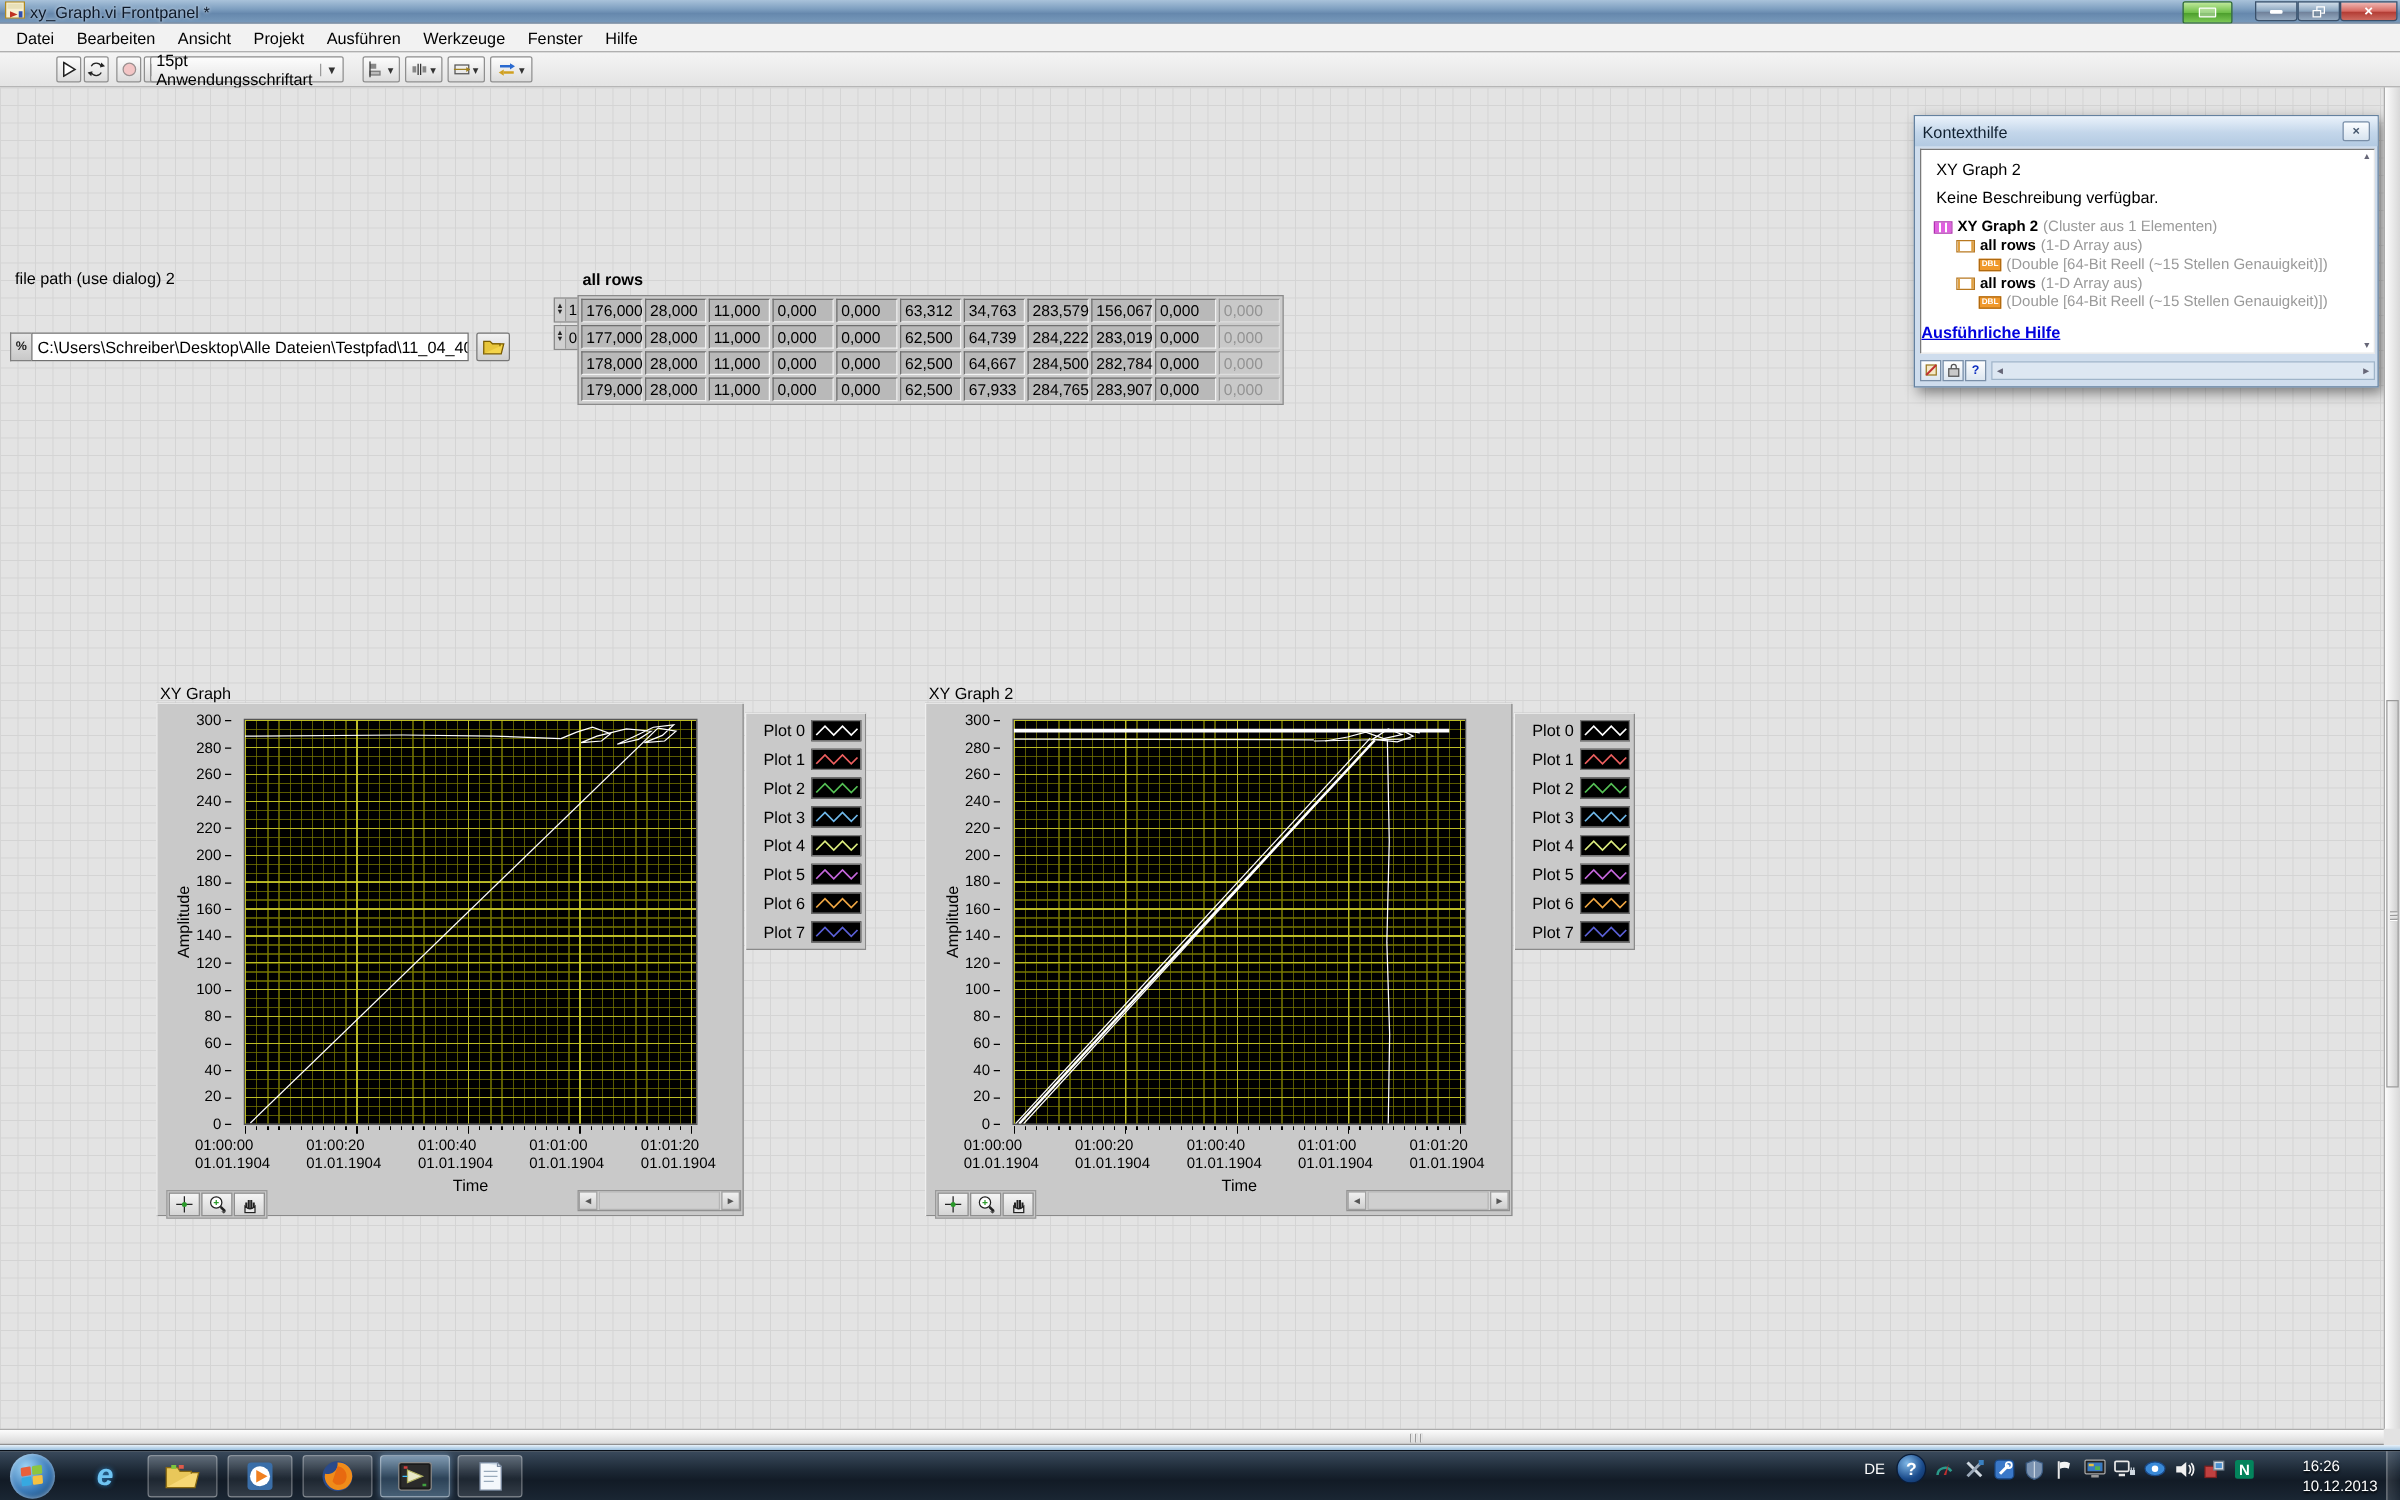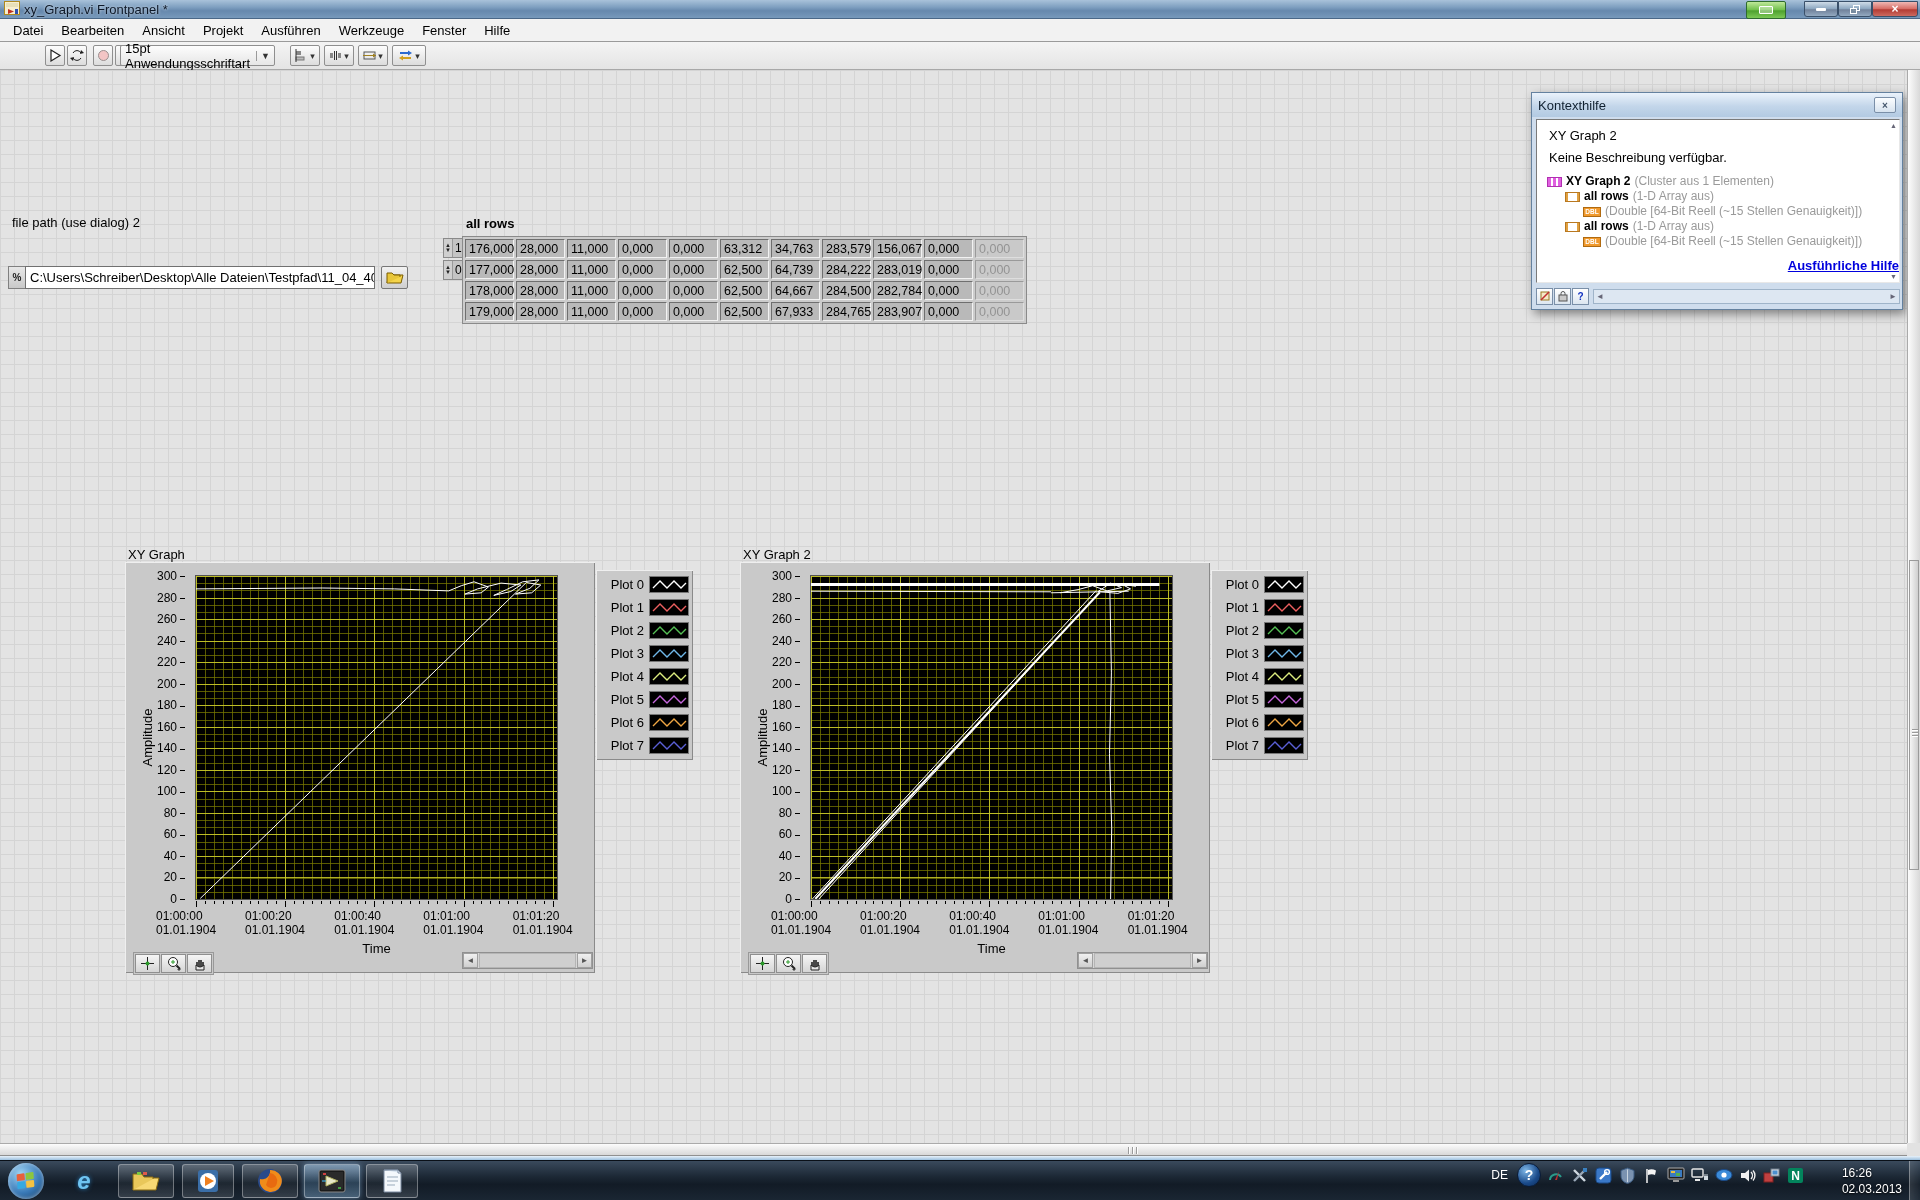--- a/index.html
+++ b/index.html
@@ -104,21 +104,21 @@
   .ctx-close{margin-left:auto;width:22px;height:16px;border:1px solid #7a8fa8;border-radius:2px;
     background:linear-gradient(#fbfdff,#d7e3ef);font-size:10px;color:#44566c;display:flex;align-items:center;justify-content:center;font-weight:bold;}
   .ctx-body{position:absolute;left:4px;top:26px;width:364px;height:164px;background:#fff;
     border:1px solid #8a8a8a;border-color:#7a7a7a #e8e8e8 #e8e8e8 #7a7a7a;overflow:hidden;}
   .ctx-h{position:absolute;left:12px;top:8px;font-size:13px;}
   .ctx-d{position:absolute;left:12px;top:30px;font-size:13px;}
   .ctx-tree{position:absolute;left:10px;top:54px;font-size:12px;line-height:15px;}
   .ctx-row{display:flex;align-items:center;white-space:nowrap;}
   .ctx-row .gray{color:#9a9a9a;margin-left:4px;}
   .ctx-row b{margin-left:4px;}
-  .ctx-link{position:absolute;left:0;top:138px;width:100%;text-align:right;font-size:13px;font-weight:bold;color:#0000dd;text-decoration:underline;}
+  .ctx-link{position:absolute;left:0;top:138px;width:100%;text-align:left;font-size:13px;font-weight:bold;color:#0000dd;text-decoration:underline;}
   .ctx-scrollup{position:absolute;right:2px;top:2px;font-size:7px;color:#667;}
   .ctx-scrolldn{position:absolute;right:2px;bottom:2px;font-size:7px;color:#667;}
   .ctx-bottom{position:absolute;left:4px;bottom:3px;width:364px;height:20px;display:flex;align-items:center;gap:1px;}
   .ctx-bbtn{width:17px;height:17px;border:1px solid #7a8fa8;background:linear-gradient(#fff,#dce6f0);display:flex;align-items:center;justify-content:center;font-size:10px;}
   .ctx-hscroll{flex:1;height:15px;margin-left:3px;background:#dde7f2;border:1px solid #9fb4c9;display:flex;align-items:center;justify-content:space-between;font-size:8px;color:#667;padding:0 2px;}
   .tico{display:inline-block;height:10px;flex:none;}
   .tico-cluster{width:15px;border:1px solid #b030b0;background:repeating-linear-gradient(to right,#e060e0 0 3px,#fff 3px 5px);}
   .tico-array{width:15px;border:1px solid #b87820;background:#fff;box-shadow:inset 2px 0 0 #e0a040,inset -2px 0 0 #e0a040;}
   .tico-dbl{width:18px;background:#f0992c;border:1px solid #b06a10;color:#fff;font-size:6.5px;font-weight:bold;
     display:inline-flex;align-items:center;justify-content:center;letter-spacing:0;}
@@ -841,17 +841,17 @@
           <div class="trayico">
             <svg width="17" height="17">
               <rect x="1" y="1" width="15" height="15" rx="2" fill="#03845c"></rect>
               <text x="8.5" y="13" text-anchor="middle" font-size="12" font-weight="bold" fill="#fff" font-family="Liberation Sans,sans-serif">N</text>
             </svg>
           </div>
         </div>
     </div>
     <div class="clock">
       <div>16:26</div>
-      <div>02.03.2013</div>
+      <div>10.12.2013</div>
     </div>
     <div class="showdesk"></div>
   </div>
 </div>
 
 </body></html>

